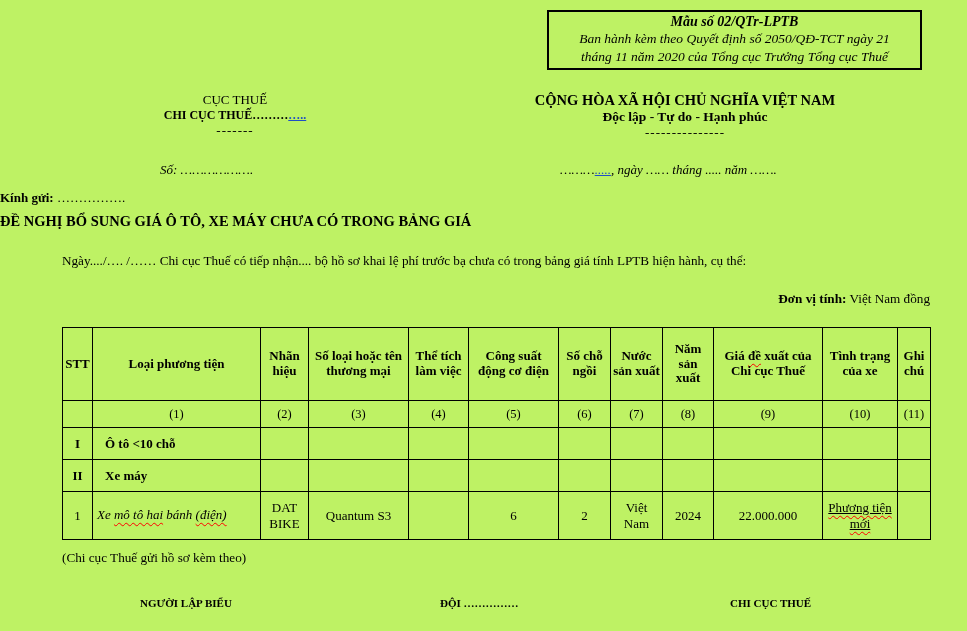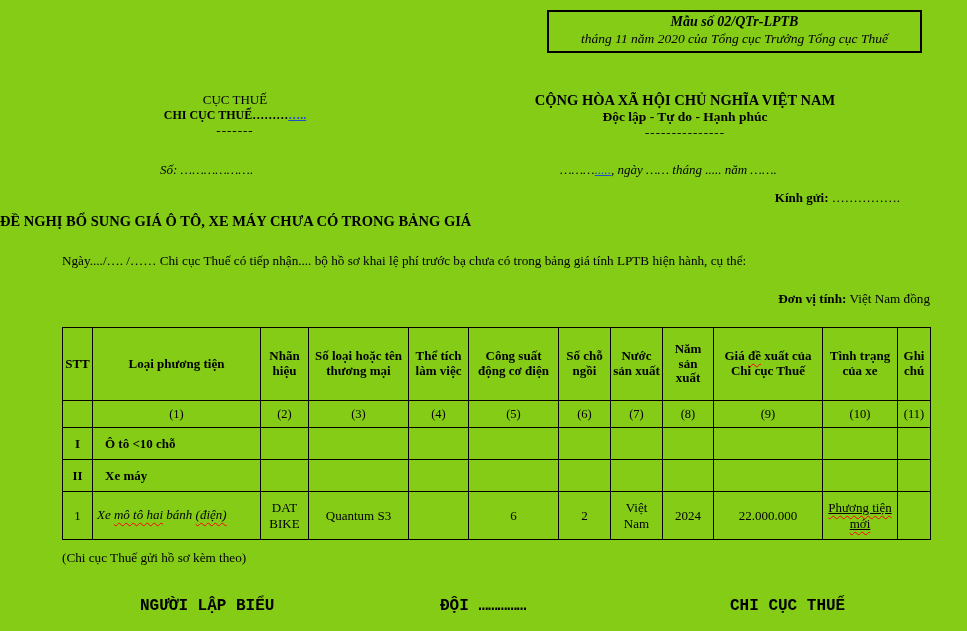--- a/index.html
+++ b/index.html
@@ -1,17 +1,17 @@
 <!DOCTYPE html>
 <html><head>
 <meta charset="utf-8">
 <style>
   html,body { margin:0; padding:0; background:#888; }
   .page {
-    position:relative; width:967px; height:631px; background:#84cc16;
+    position:relative; width:967px; height:631px; background:#bef264;
     font-family:"Liberation Serif", serif; color:#000; font-size:13px;
     margin:0 auto; overflow:hidden;
   }
   
   .stamp-box {
     position:absolute; left:547px; top:10px; width:363px;
     border:2px solid #000; text-align:center; padding:2px 4px 3px 4px;
   }
   .stamp-title { font-weight:bold; font-style:italic; font-size:14px; }
   .stamp-line  { font-style:italic; font-size:13.5px; line-height:1.3; }
@@ -23,21 +23,21 @@
   .hdr-right { position:absolute; left:490px; top:92px; width:390px; text-align:center; }
   .hdr-right .l1 { font-weight:bold; font-size:14.5px; }
   .hdr-right .l2 { font-weight:bold; font-size:13.5px; }
   .divider { font-size:13px; letter-spacing:1px; }
 
   .so-line   { position:absolute; left:160px; top:162px; font-style:italic;text-align:center; }
   .date-line { position:absolute; left:560px; top:162px; width:375px; text-align:left; font-style:italic; }
 
   .blue-ins { color:#1f4fc5; text-decoration:underline; }
 
-  .recipient { position:absolute; left:0; top:190px; width:900px; text-align:right; }
+  .recipient { position:absolute; left:0; top:190px; width:900px; text-align:left; }
   .recipient b { font-weight:bold; }
 
   .doc-title { position:absolute; left:0; top:213px; width:967px; text-align:left;
                font-weight:bold; font-size:14.5px; }
 
   .intro { position:absolute; left:62px; top:253px; width:872px; font-size:13.2px; }
 
   .unit-line { position:absolute; right:37px; top:291px; font-size:13.2px; }
 
   
@@ -55,32 +55,33 @@
   tr.sect td.lbl { text-align:left; font-weight:bold; padding-left:12px;margin-top:15px; }
   tr.sect td.stt { font-weight:bold; }
   tr.data { height:48px; }
   tr.data td.lbl { text-align:left; font-style:italic; padding-left:4px; line-height:1.3; }
 
   .spell { text-decoration:underline wavy #f00; text-decoration-thickness:1px; text-underline-offset:2.5px; }
   .u     { text-decoration:underline; }
 
   .attach-note { position:absolute; left:62px; top:550px; font-size:13.2px; }
 
-  .sig { position:absolute; top:597px; font-weight:bold; font-size:16px;font-family:Liberation Mono, monospace; }
+  .sig { position:absolute; top:597px; font-weight:bold; font-size:11px; }
   .sig.s1 { left:140px; }
   .sig.s2 { left:440px; }
   .sig.s3 { left:730px; }
 </style>
 </head>
 <body>
 
 <div class="page">
 
   <div class="stamp-box">
     <div class="stamp-title">Mẫu số 02/QTr-LPTB</div>
+    <div class="stamp-line">Ban hành kèm theo Quyết định số 2050/QĐ-TCT ngày 21</div>
     <div class="stamp-line">tháng 11 năm 2020 của Tổng cục Trưởng Tổng cục Thuế</div>
   </div>
 
   <div class="hdr-left">
     <div class="l1">CỤC THUẾ</div>
     <div class="l2"><span>CHI CỤC THUẾ………</span><span class="blue-ins">…..</span></div>
     <div class="divider">-------</div>
   </div>
 
   <div class="hdr-right">

